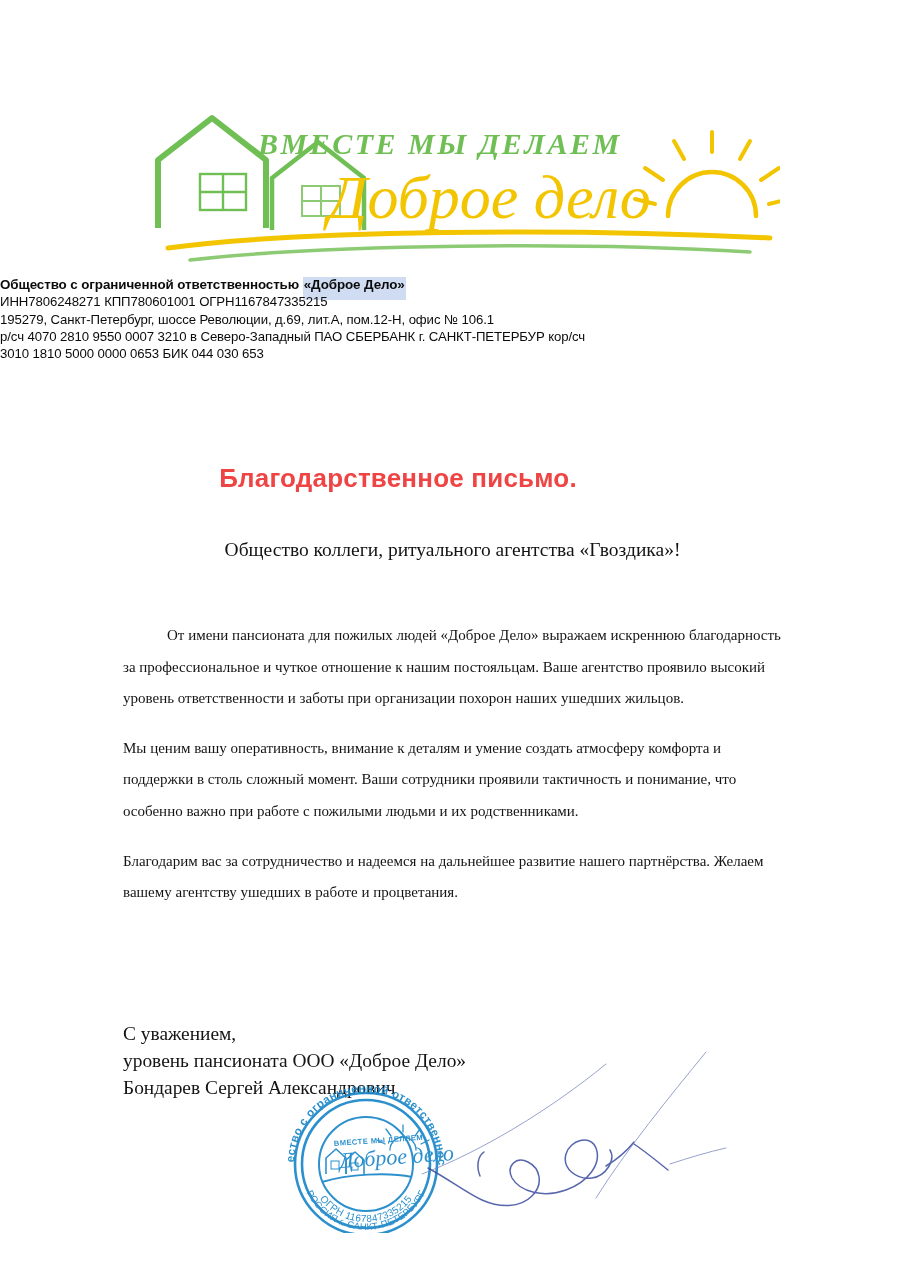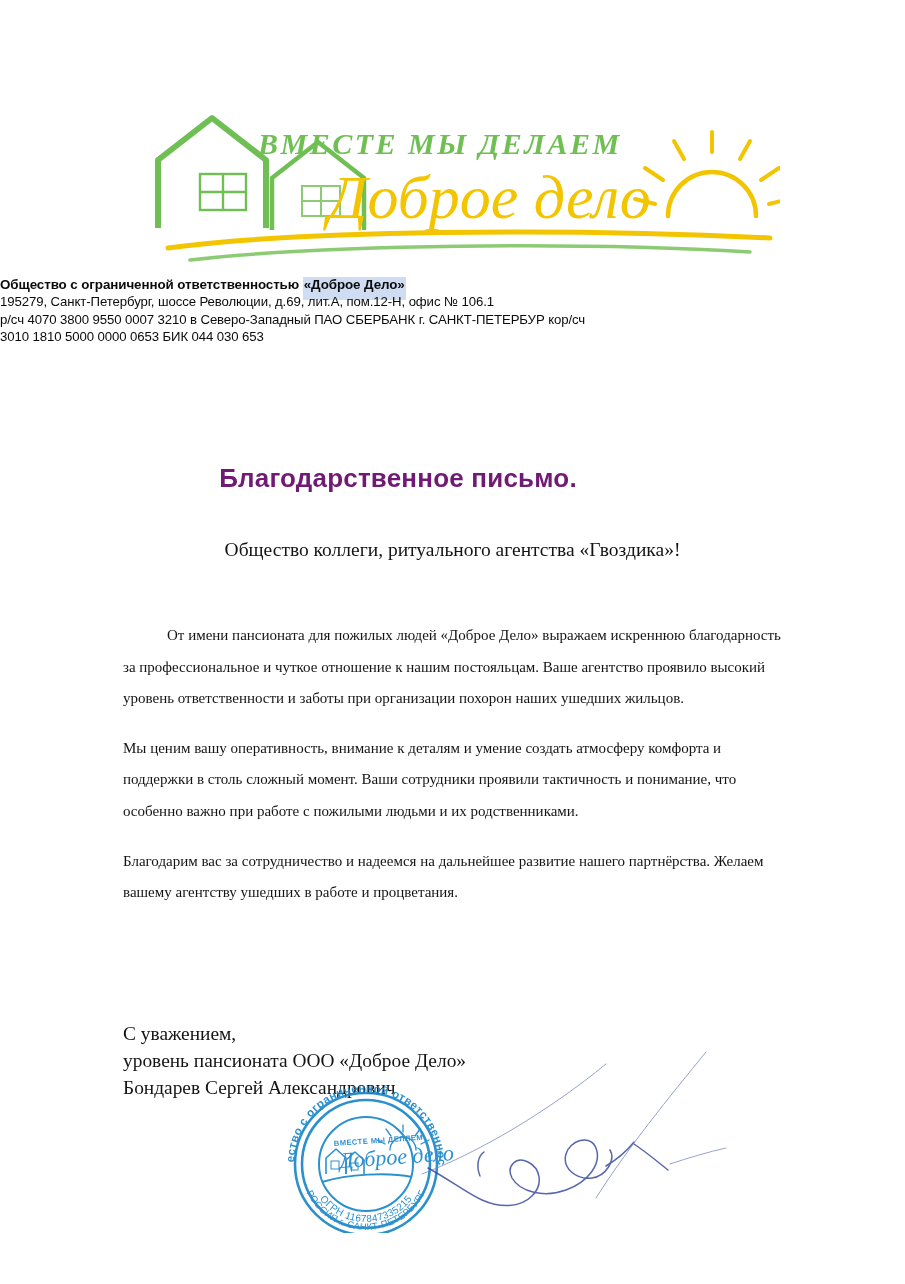--- a/index.html
+++ b/index.html
@@ -62,21 +62,21 @@
   .letter-title {
     position: absolute;
     left: 0;
     top: 463px;
     width: 796px;
     text-align: center;
     font-family: "Liberation Sans", "DejaVu Sans", sans-serif;
     font-weight: bold;
     font-size: 26px;
     letter-spacing: 0.2px;
-    color: #701a75;
+    color: #ef4444;
   }
 
   
   .greeting {
     position: absolute;
     left: 0;
     top: 539px;
     width: 905px;
     text-align: center;
     font-family: "Liberation Serif", "DejaVu Serif", serif;
@@ -176,22 +176,23 @@
         <line x1="619" y1="92" x2="639" y2="87"></line>
       </g>
 
       <path d="M18 136 C150 118 420 116 620 126" stroke="#F2C500" stroke-width="5" fill="none" stroke-linecap="round"></path>
       <path d="M40 148 C180 132 430 130 600 140" stroke="#8CCB73" stroke-width="3.5" fill="none" stroke-linecap="round"></path>
     </svg>
   </div>
 
   <div class="company-header">
     <div class="line line-name"><span>Общество с ограниченной ответственностью </span><span class="hl">«Доброе Дело»</span></div>
+    <div class="line">ИНН7806248271 КПП780601001 ОГРН1167847335215</div>
     <div class="line">195279, Санкт-Петербург, шоссе Революции, д.69, лит.А, пом.12-Н, офис № 106.1</div>
-    <div class="line">р/сч 4070 3800 9550 0007 3210 в Северо-Западный ПАО СБЕРБАНК г. САНКТ-ПЕТЕРБУР кор/сч</div>
+    <div class="line">р/сч 4070 2810 9550 0007 3210 в Северо-Западный ПАО СБЕРБАНК г. САНКТ-ПЕТЕРБУР кор/сч</div>
     <div class="line">3010 1810 5000 0000 0653 БИК 044 030 653</div>
   </div>
 
   <div class="letter-title">Благодарственное письмо.</div>
 
   <div class="greeting">Общество коллеги, ритуального агентства «Гвоздика»!</div>
 
   <div class="body-copy">
     <p class="indent">От имени пансионата для пожилых людей «Доброе Дело» выражаем искреннюю благодарность за профессиональное и чуткое отношение к нашим постояльцам. Ваше агентство проявило высокий уровень ответственности и заботы при организации похорон наших ушедших жильцов.</p>
     <p>Мы ценим вашу оперативность, внимание к деталям и умение создать атмосферу комфорта и поддержки в столь сложный момент. Ваши сотрудники проявили тактичность и понимание, что особенно важно при работе с пожилыми людьми и их родственниками.</p>

